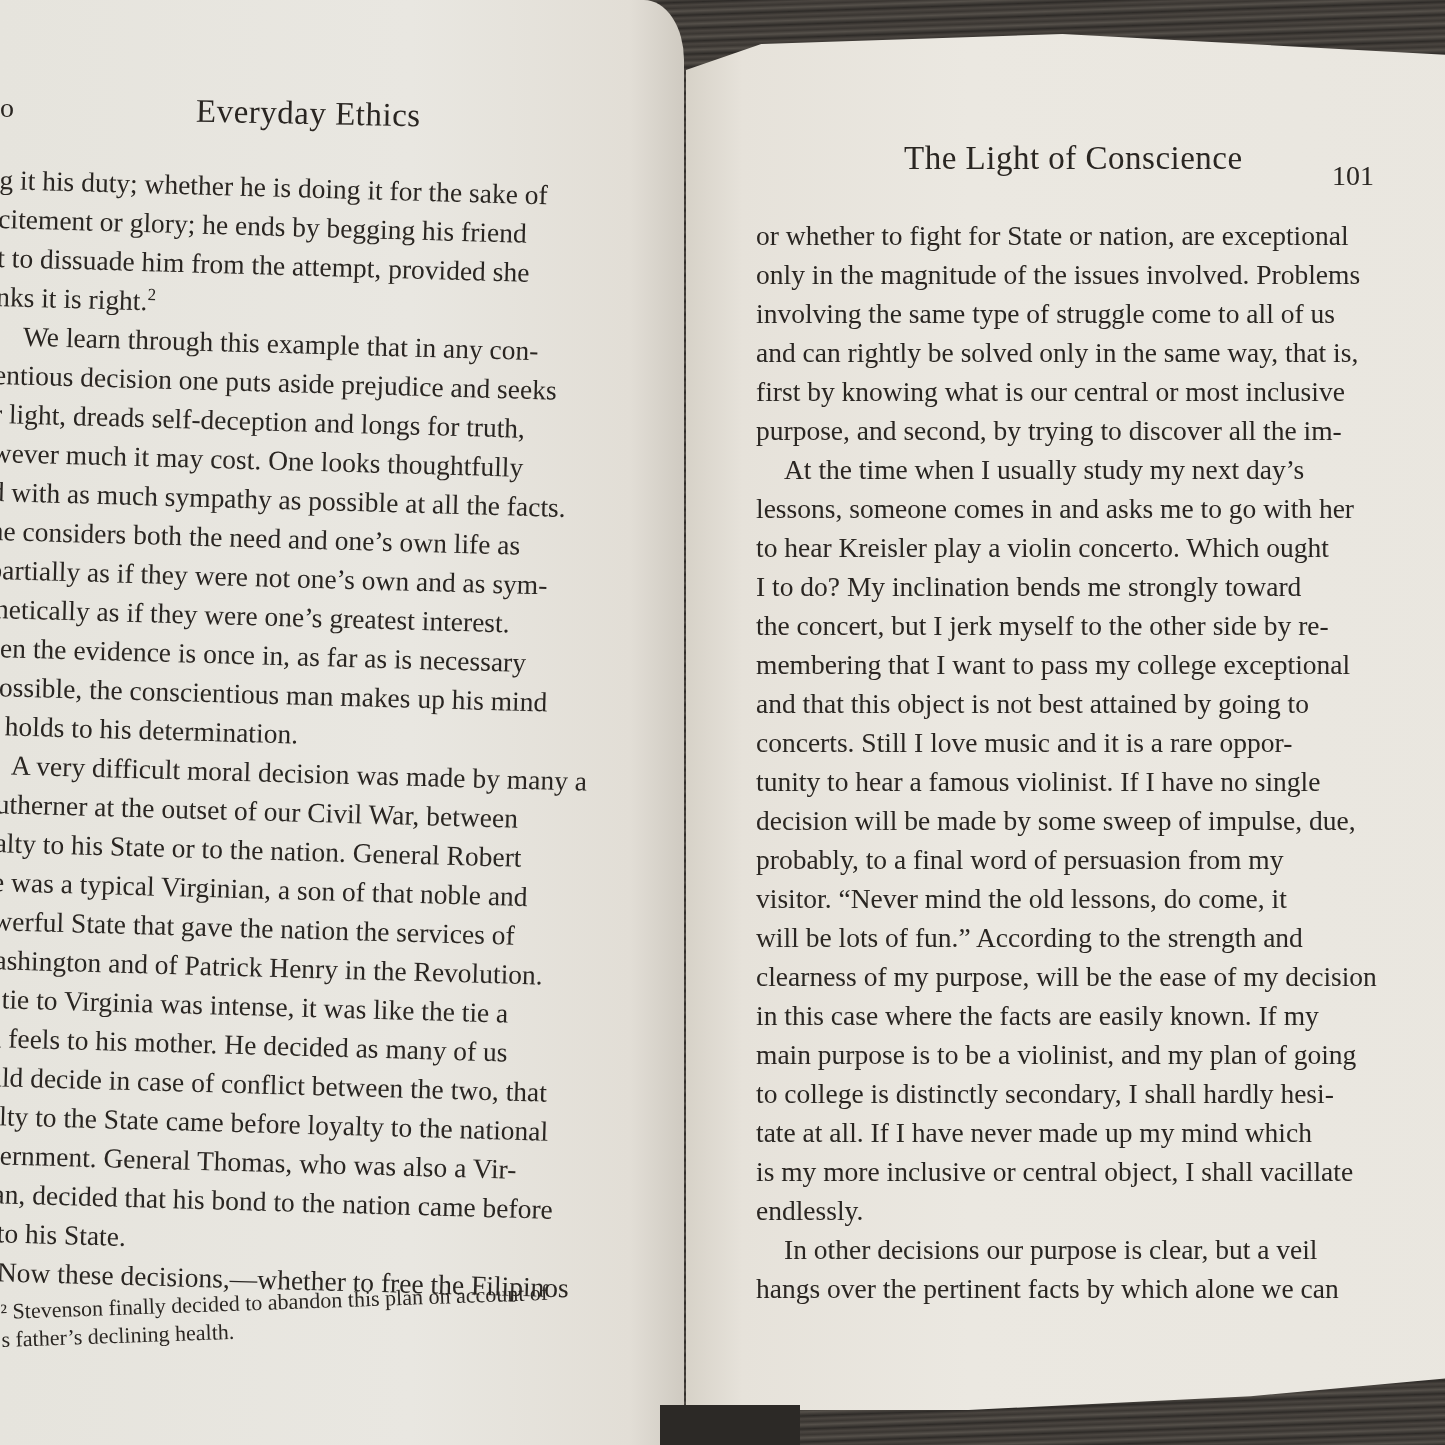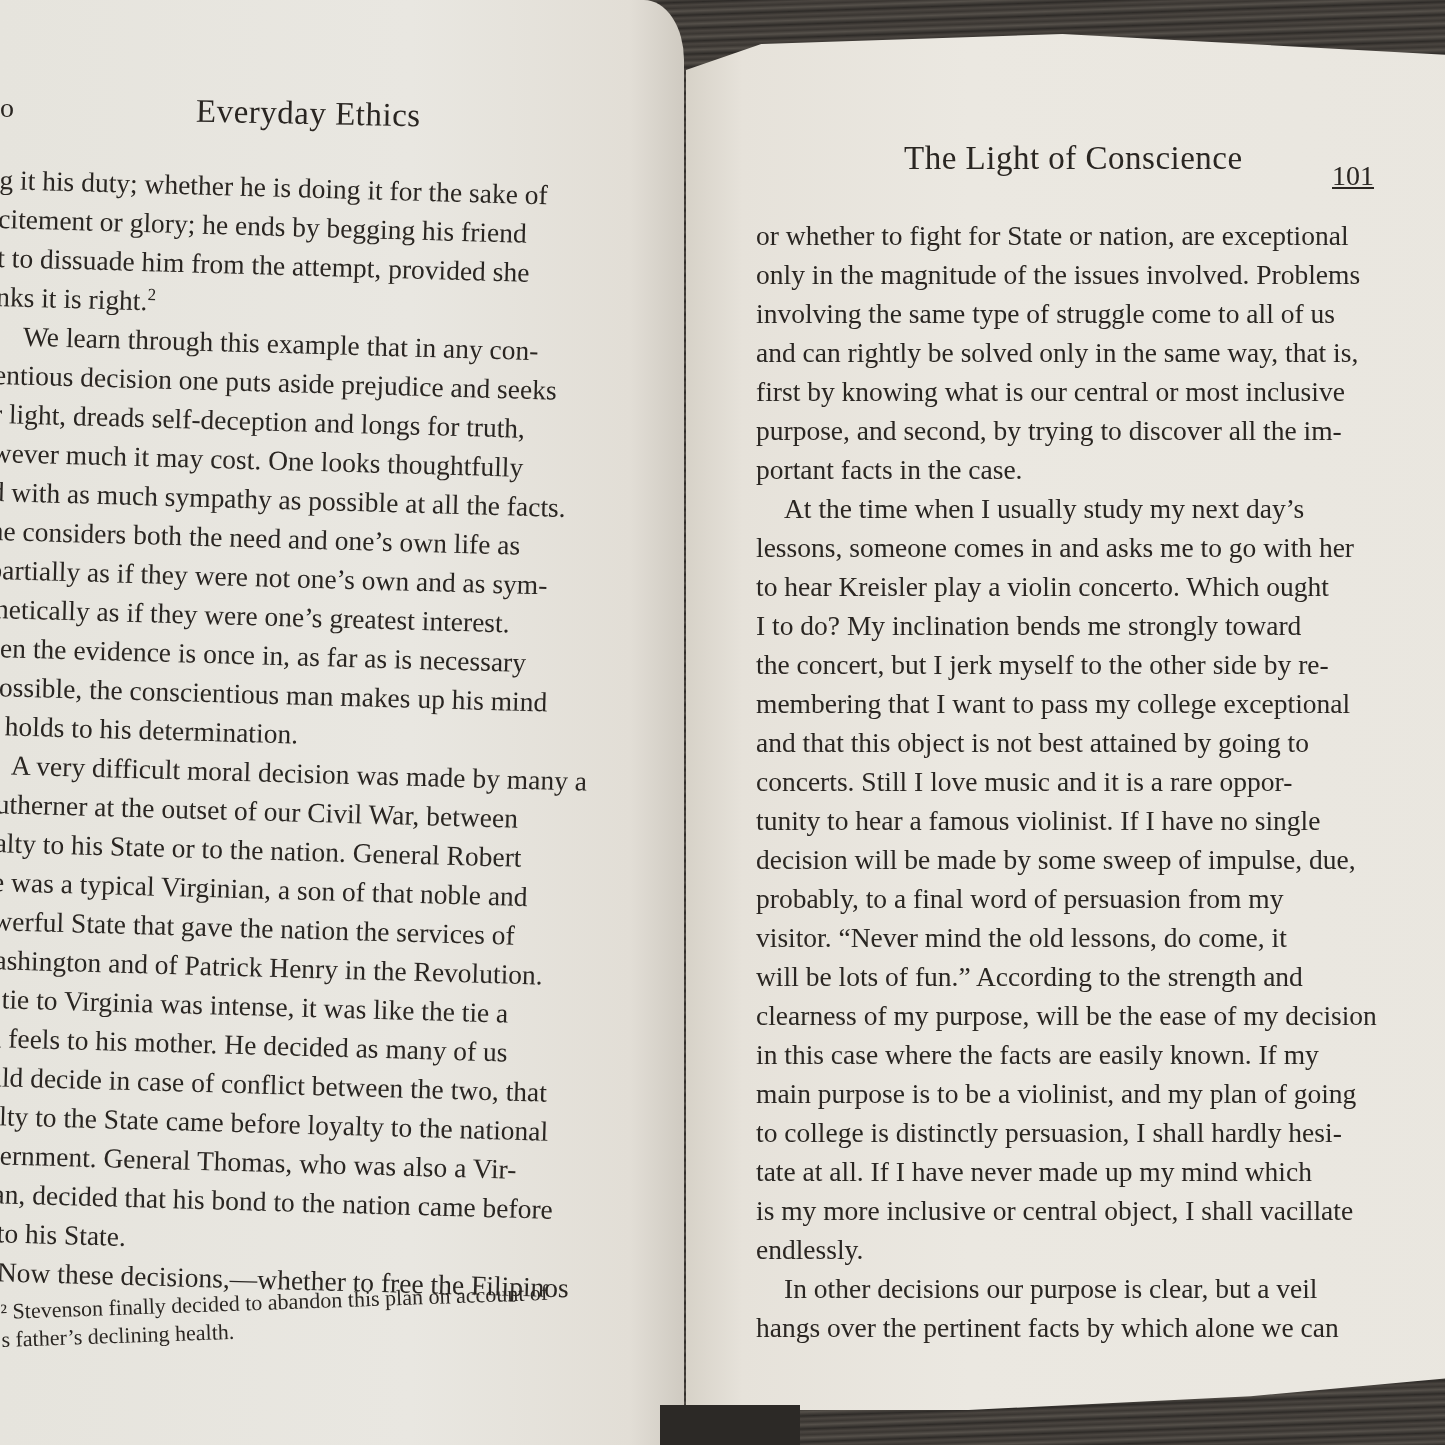--- a/index.html
+++ b/index.html
@@ -116,47 +116,46 @@
   </div>
 
   <div class="footnote" style="left:0px; top:1298px; width:680px; transform:rotate(-2deg); transform-origin:0 0;">
     <span class="line">² Stevenson finally decided to abandon this plan on account of</span>
     <span class="line">s father’s declining health.</span>
   </div>
 </div>
 
 <div class="page page-right">
   <span class="header" style="left:218px; top:110px;">The Light of Conscience</span>
-  <span class="page-num" style="left:646px; top:130px;text-decoration:underline;">101</span>
+  <span class="page-num" style="left:646px; top:130px;">101</span>
 
   <div class="text-block" style="left:70px; top:186px; width:680px;font-family:Liberation Serif, serif;">
     <span class="line">or whether to fight for State or nation, are exceptional</span>
     <span class="line">only in the magnitude of the issues involved.  Problems</span>
     <span class="line">involving the same type of struggle come to all of us</span>
     <span class="line">and can rightly be solved only in the same way, that is,</span>
     <span class="line">first by knowing what is our central or most inclusive</span>
     <span class="line">purpose, and second, by trying to discover all the im-</span>
-    <span class="line">portant facts in the case.</span>
     <span class="line indent">At the time when I usually study my next day’s</span>
     <span class="line">lessons, someone comes in and asks me to go with her</span>
     <span class="line">to hear Kreisler play a violin concerto.  Which ought</span>
     <span class="line">I to do?  My inclination bends me strongly toward</span>
     <span class="line">the concert, but I jerk myself to the other side by re-</span>
     <span class="line">membering that I want to pass my college exceptional</span>
     <span class="line">and that this object is not best attained by going to</span>
     <span class="line">concerts.  Still I love music and it is a rare oppor-</span>
     <span class="line">tunity to hear a famous violinist.  If I have no single</span>
     <span class="line">decision will be made by some sweep of impulse, due,</span>
     <span class="line">probably, to a final word of persuasion from my</span>
     <span class="line">visitor.  “Never mind the old lessons, do come, it</span>
     <span class="line">will be lots of fun.”  According to the strength and</span>
     <span class="line">clearness of my purpose, will be the ease of my decision</span>
     <span class="line">in this case where the facts are easily known.  If my</span>
     <span class="line">main purpose is to be a violinist, and my plan of going</span>
-    <span class="line">to college is distinctly persuasion, I shall hardly hesi-</span>
+    <span class="line">to college is distinctly secondary, I shall hardly hesi-</span>
     <span class="line">tate at all.  If I have never made up my mind which</span>
     <span class="line">is my more inclusive or central object, I shall vacillate</span>
     <span class="line">endlessly.</span>
     <span class="line indent">In other decisions our purpose is clear, but a veil</span>
     <span class="line">hangs over the pertinent facts by which alone we can</span>
   </div>
 </div>
 
 <div class="shadow-bottom-left"></div>
 

